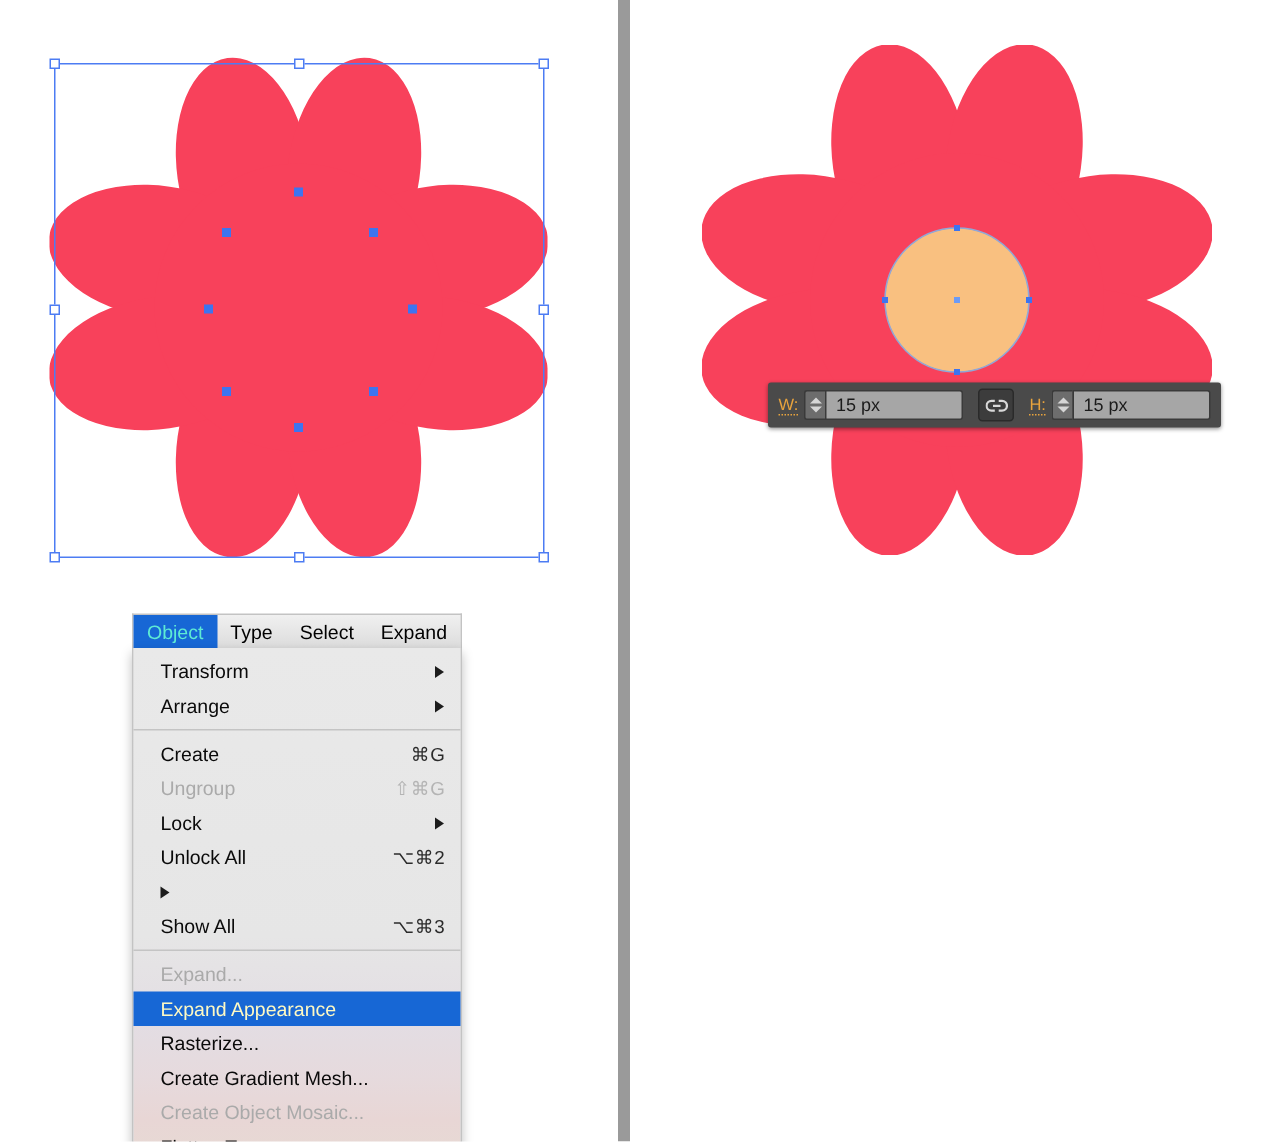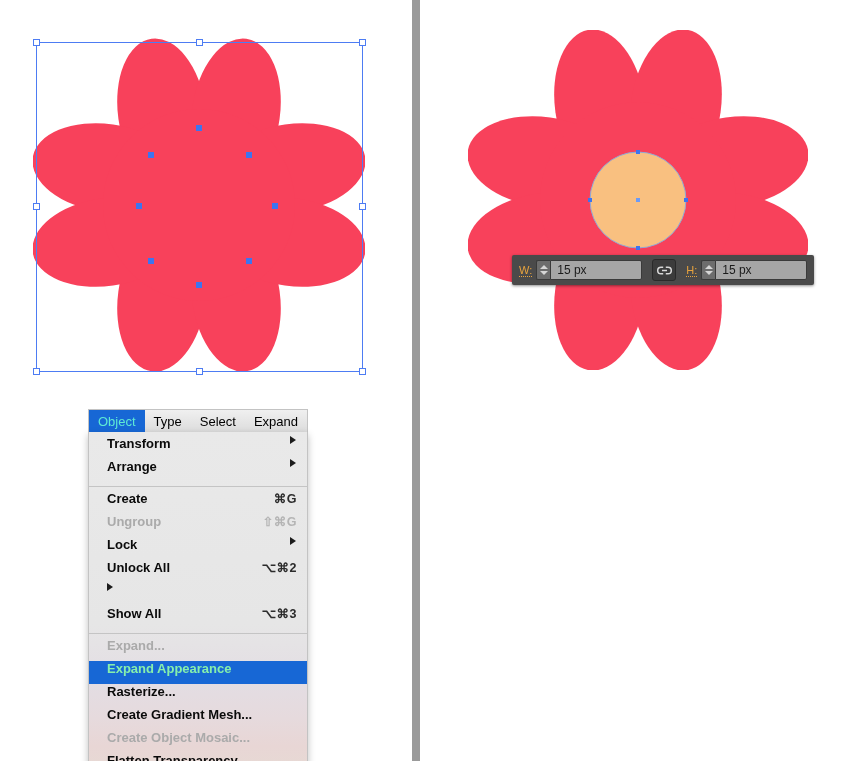--- a/index.html
+++ b/index.html
@@ -219,31 +219,30 @@
         #e4e0dd 100%);
     border: 1px solid #c3c3c3;
     border-top: none;
     box-sizing: border-box;
     padding: 4px 0 5px 0;
     box-shadow: 0 3px 7px rgba(0,0,0,0.25);
     font-size: 13px;
   }
   .menu-row {
     display: flex;
-    align-items: flex-start;
+    align-items: center;
     height: 23px;
     padding: 0 10px 0 18px;
     color: #0a0a0a;
     box-sizing: border-box;
     font-family: "Liberation Sans", sans-serif;
     white-space: nowrap;
-    font-weight: bold;
   }
   .menu-row.disabled { color: #aaaaaa; }
-  .menu-row.selected { background: #1767d5; color: #86efac; }
+  .menu-row.selected { background: #1767d5; color: #fef9c3; }
   .menu-label { flex: 1 1 auto; }
   .menu-shortcut {
     font-size: 12.5px;
     color: #2b2b2b;
     letter-spacing: 0.5px;
     font-family: "Liberation Sans", sans-serif;
   }
   .menu-row.disabled .menu-shortcut { color: #b4b4b4; }
   .menu-arrow {
     width: 0; height: 0;

